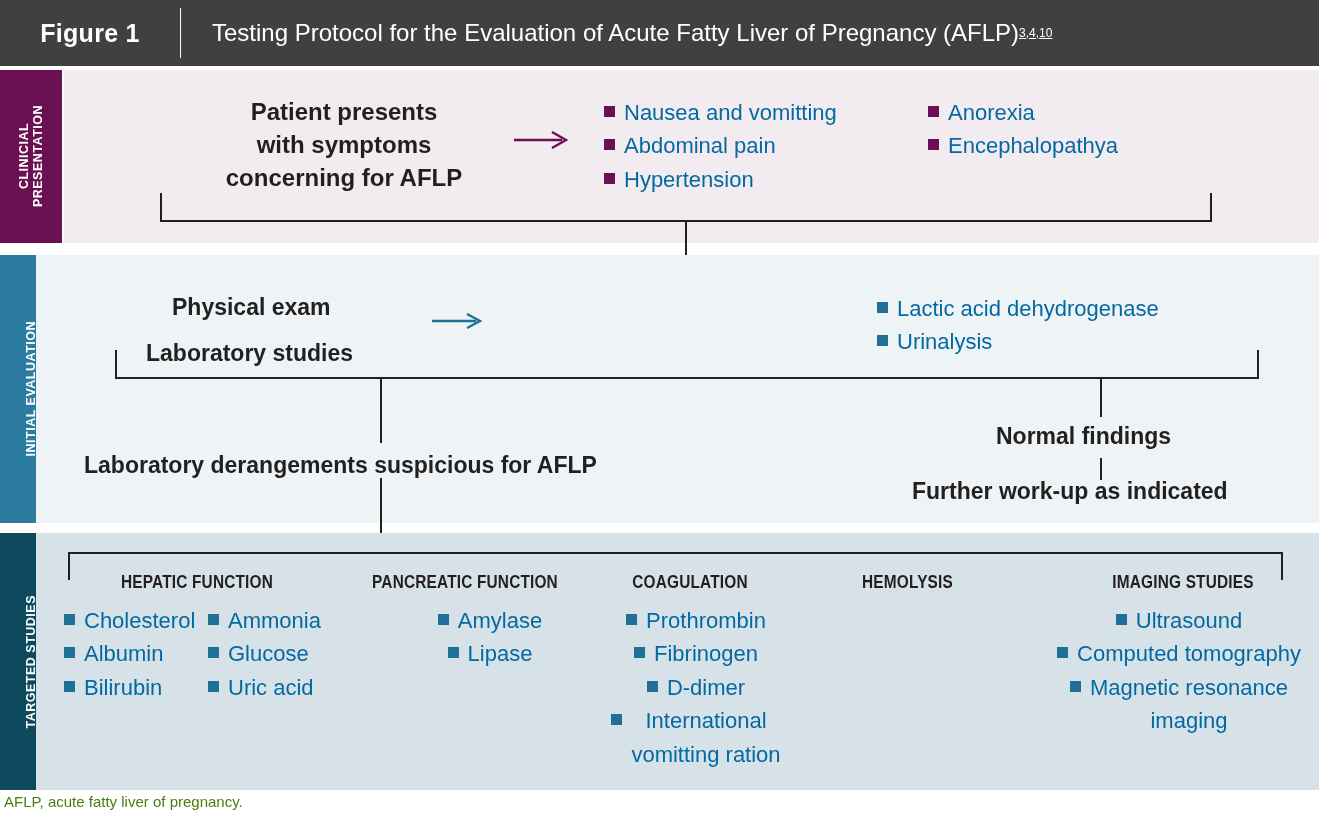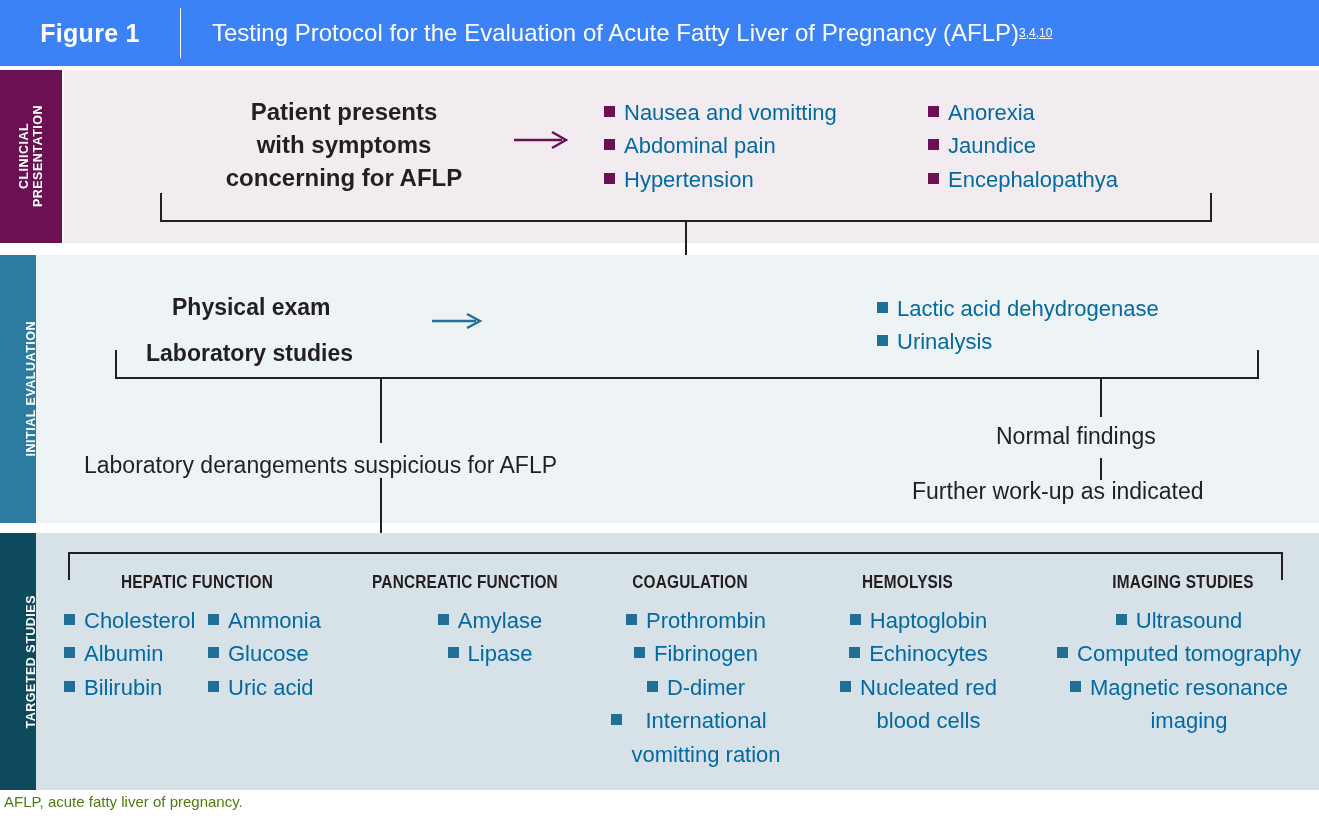--- a/index.html
+++ b/index.html
@@ -11,21 +11,21 @@
     position:relative;
     width:1319px;
     height:816px;
     background:#ffffff;
     overflow:hidden;
   }
 
   
   .hdr{
     position:absolute; left:0; top:0; width:1319px; height:66px;
-    background:#3b82f6;
+    background:#404040;
   }
   .hdr-fig{
     position:absolute; left:0; top:0; width:180px; height:66px;
     display:flex; align-items:center; justify-content:center;
     color:#ffffff; font-size:25px; font-weight:bold; letter-spacing:.3px;
   }
   .hdr-rule{
     position:absolute; left:180px; top:8px; width:1px; height:50px;
     background:#ffffff;
   }
@@ -60,21 +60,21 @@
 
   #band-targeted{left:0; top:533px; width:1319px; height:257px;}
   #band-targeted .tab{background:#0d4a5e;}
   #band-targeted .body{left:36px; width:1283px; background:#d7e2e8;}
 
   
   .txt{position:absolute; color:#231f20; white-space:pre-line;}
 
   .lead{font-size:24px; font-weight:bold; line-height:1.38; text-align:center;}
   .mid{font-size:23px; font-weight:bold;}
-  .plain{font-size:23px; font-weight:normal;}
+  .plain{font-size:23px; font-weight:bold;}
 
   
   .bl{position:absolute;}
   .bl .item{
     display:flex; align-items:flex-start; font-size:22px; line-height:1.52;
     color:#0369a1; white-space:pre-line;
   }
   .bl .item.ctr{justify-content:center; text-align:center;}
   .bl .sq{
     flex:0 0 auto; width:11px; height:11px; margin-top:10px; margin-right:9px;
@@ -135,21 +135,20 @@
   </svg>
 
   <div class="bl" style="left:604px; top:96px; width:300px;">
     <div class="item"><span class="sq purple"></span><span>Nausea and vomitting</span></div>
     <div class="item"><span class="sq purple"></span><span>Abdominal pain</span></div>
     <div class="item"><span class="sq purple"></span><span>Hypertension</span></div>
   </div>
 
   <div class="bl" style="left:928px; top:96px; width:300px;">
     <div class="item"><span class="sq purple"></span><span>Anorexia</span></div>
-    <div class="item"><span class="sq purple"></span><span>Jaundice</span></div>
     <div class="item"><span class="sq purple"></span><span>Encephalopathya</span></div>
   </div>
 
   <div class="ln lnv" style="left:160px; top:193px; height:29px;"></div>
   <div class="ln lnh" style="left:160px; top:220px; width:1052px;"></div>
   <div class="ln lnv" style="left:1210px; top:193px; height:29px;"></div>
   <div class="ln lnv" style="left:685px; top:220px; height:38px;"></div>
 
   <div class="band" id="band-initial">
     <div class="tab">
@@ -220,26 +219,20 @@
   </div>
 
   <div class="bl" style="left:602px; top:604px; width:188px;">
     <div class="item ctr"><span class="sq blue"></span><span>Prothrombin</span></div>
     <div class="item ctr"><span class="sq blue"></span><span>Fibrinogen</span></div>
     <div class="item ctr"><span class="sq blue"></span><span>D-dimer</span></div>
     <div class="item ctr"><span class="sq blue"></span><span>International
 vomitting ration</span></div>
   </div>
 
-  <div class="bl" style="left:826px; top:604px; width:185px;">
-    <div class="item ctr"><span class="sq blue"></span><span>Haptoglobin</span></div>
-    <div class="item ctr"><span class="sq blue"></span><span>Echinocytes</span></div>
-    <div class="item ctr"><span class="sq blue"></span><span>Nucleated red
-blood cells</span></div>
-  </div>
 
   <div class="bl" style="left:1055px; top:604px; width:248px;">
     <div class="item ctr"><span class="sq blue"></span><span>Ultrasound</span></div>
     <div class="item ctr"><span class="sq blue"></span><span>Computed tomography</span></div>
     <div class="item ctr"><span class="sq blue"></span><span>Magnetic resonance
 imaging</span></div>
   </div>
 
   <div class="foot">AFLP, acute fatty liver of pregnancy.</div>
 

